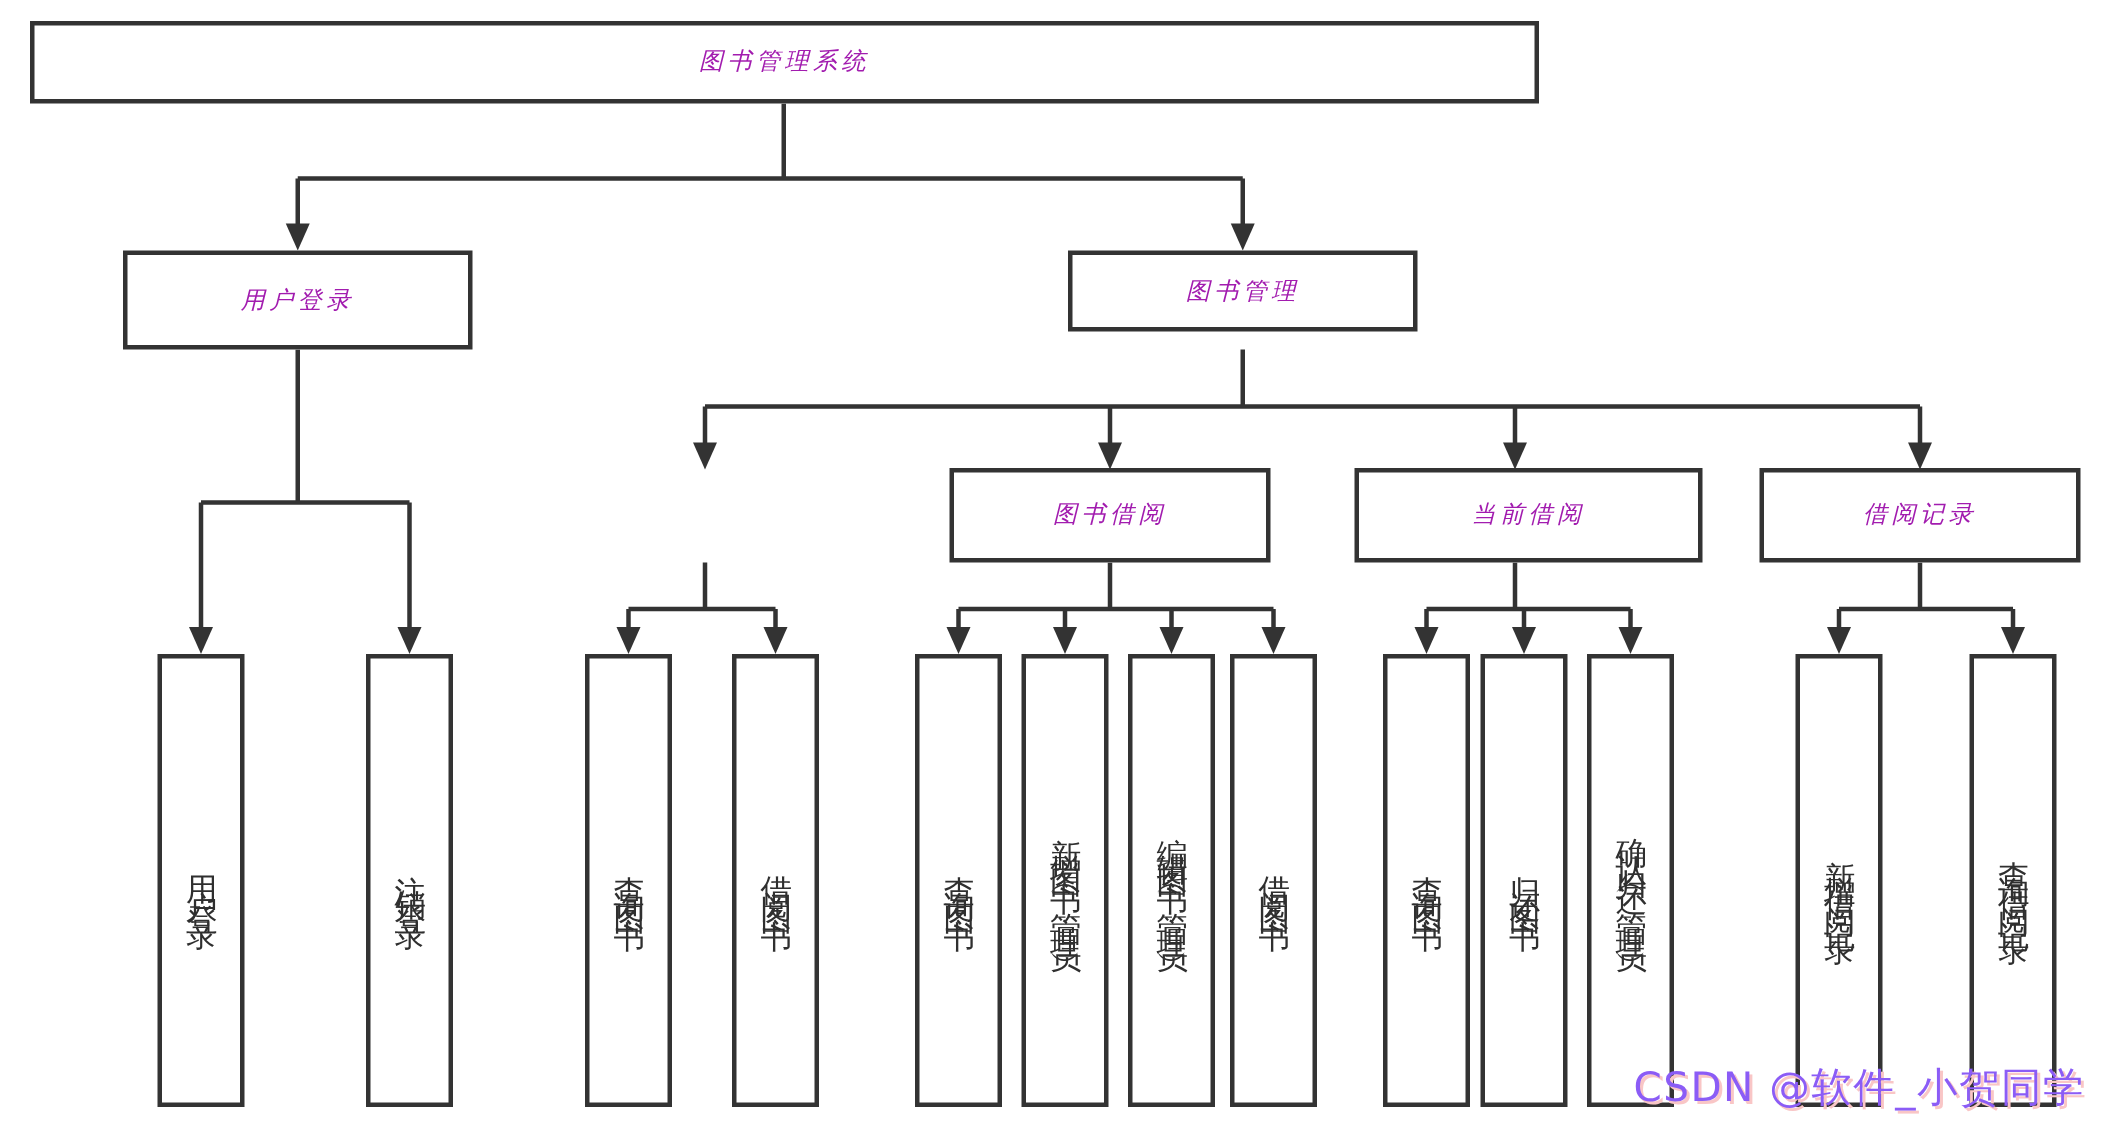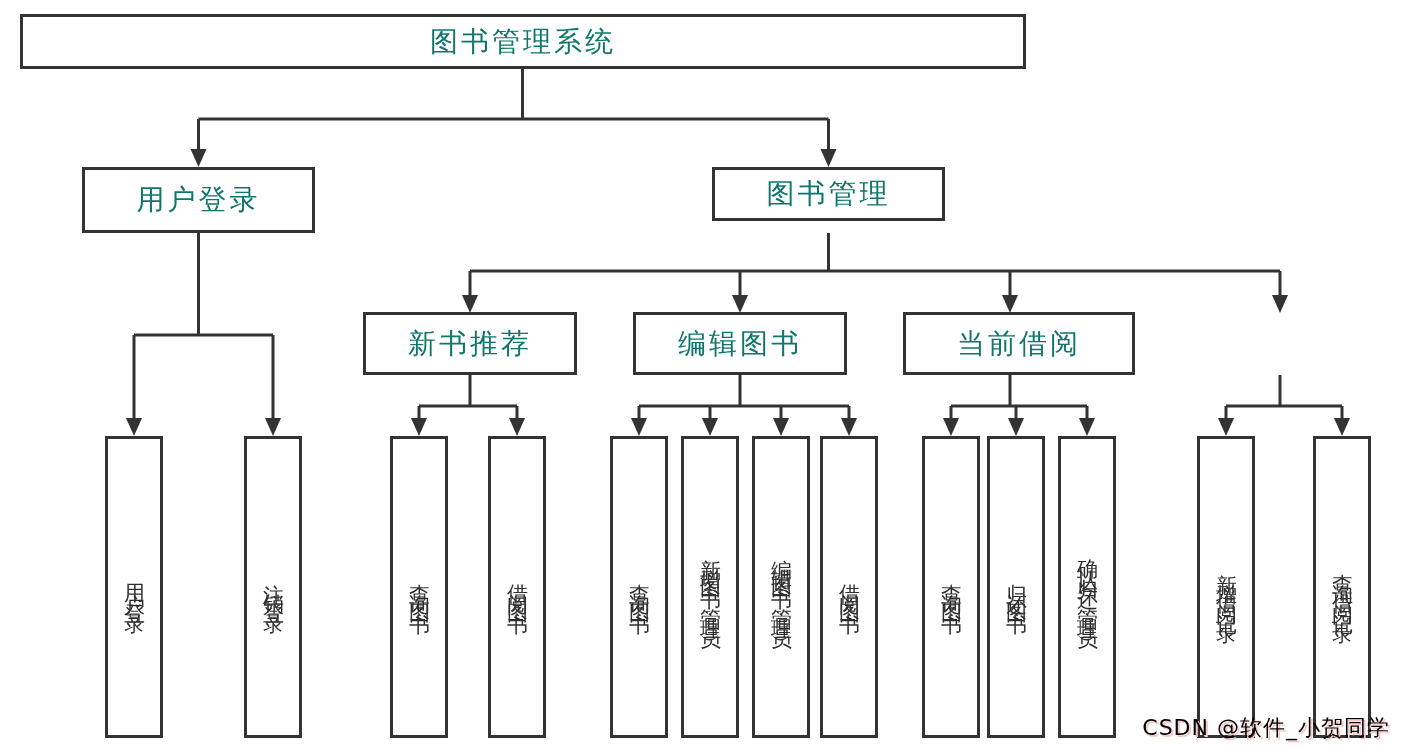--- a/index.html
+++ b/index.html
@@ -18,25 +18,26 @@
     pointer-events: none;
   }
   .node {
     position: absolute;
     box-sizing: border-box;
     border: 3px solid #333333;
     background: #ffffff;
     display: flex;
     align-items: center;
     justify-content: center;
-    color: #0f766e;
-    font-size: 28px;
+    color: #a21caf;
+    font-size: 16px;
     letter-spacing: 3px;
     white-space: nowrap;
     z-index: 2;
+    font-style: italic;
   }
   .leaf {
     position: absolute;
     box-sizing: border-box;
     border: 3px solid #333333;
     background: #ffffff;
     width: 58px;
     top: 436px;
     height: 302px;
     display: flex;
@@ -47,22 +48,22 @@
     color: #2f2f2f;
     font-size: 21px;
     letter-spacing: 10px;
     line-height: 1;
     z-index: 2;
   }
   .watermark {
     position: absolute;
     right: 15px;
     bottom: 4px;
-    font-size: 22px;
-    color: #000000;
+    font-size: 27px;
+    color: #8b5cf6;
     text-shadow: 2px 2px 0 #f9c6c6;
     letter-spacing: 1px;
     white-space: nowrap;
     z-index: 5;
     margin-left: 32px;
   }
 </style>
 </head>
 <body>
 
@@ -99,23 +100,23 @@
       <polygon points="1218,418 1234,418 1226,436"></polygon>
       <polygon points="1334,418 1350,418 1342,436"></polygon>
     </g>
   </svg>
 
   <div class="node" style="left:20px; top:14px; width:1006px; height:55px;">图书管理系统</div>
 
   <div class="node" style="left:82px; top:167px; width:233px; height:66px;">用户登录</div>
   <div class="node" style="left:712px; top:167px; width:233px; height:54px;">图书管理</div>
 
-  <div class="node" style="left:363px; top:312px; width:214px; height:63px;">新书推荐</div>
-  <div class="node" style="left:633px; top:312px; width:214px; height:63px;">编辑图书</div>
+  <div class="node" style="left:633px; top:312px; width:214px; height:63px;">图书借阅</div>
   <div class="node" style="left:903px; top:312px; width:232px; height:63px;">当前借阅</div>
+  <div class="node" style="left:1173px; top:312px; width:214px; height:63px;">借阅记录</div>
 
   <div class="leaf" style="left:105px;">用户登录</div>
   <div class="leaf" style="left:244px;">注销登录</div>
 
   <div class="leaf" style="left:390px;">查询图书</div>
   <div class="leaf" style="left:488px;">借阅图书</div>
 
   <div class="leaf" style="left:610px;">查询图书</div>
   <div class="leaf" style="left:681px;">新增图书（管理员）</div>
   <div class="leaf" style="left:752px;">编辑图书（管理员）</div>

